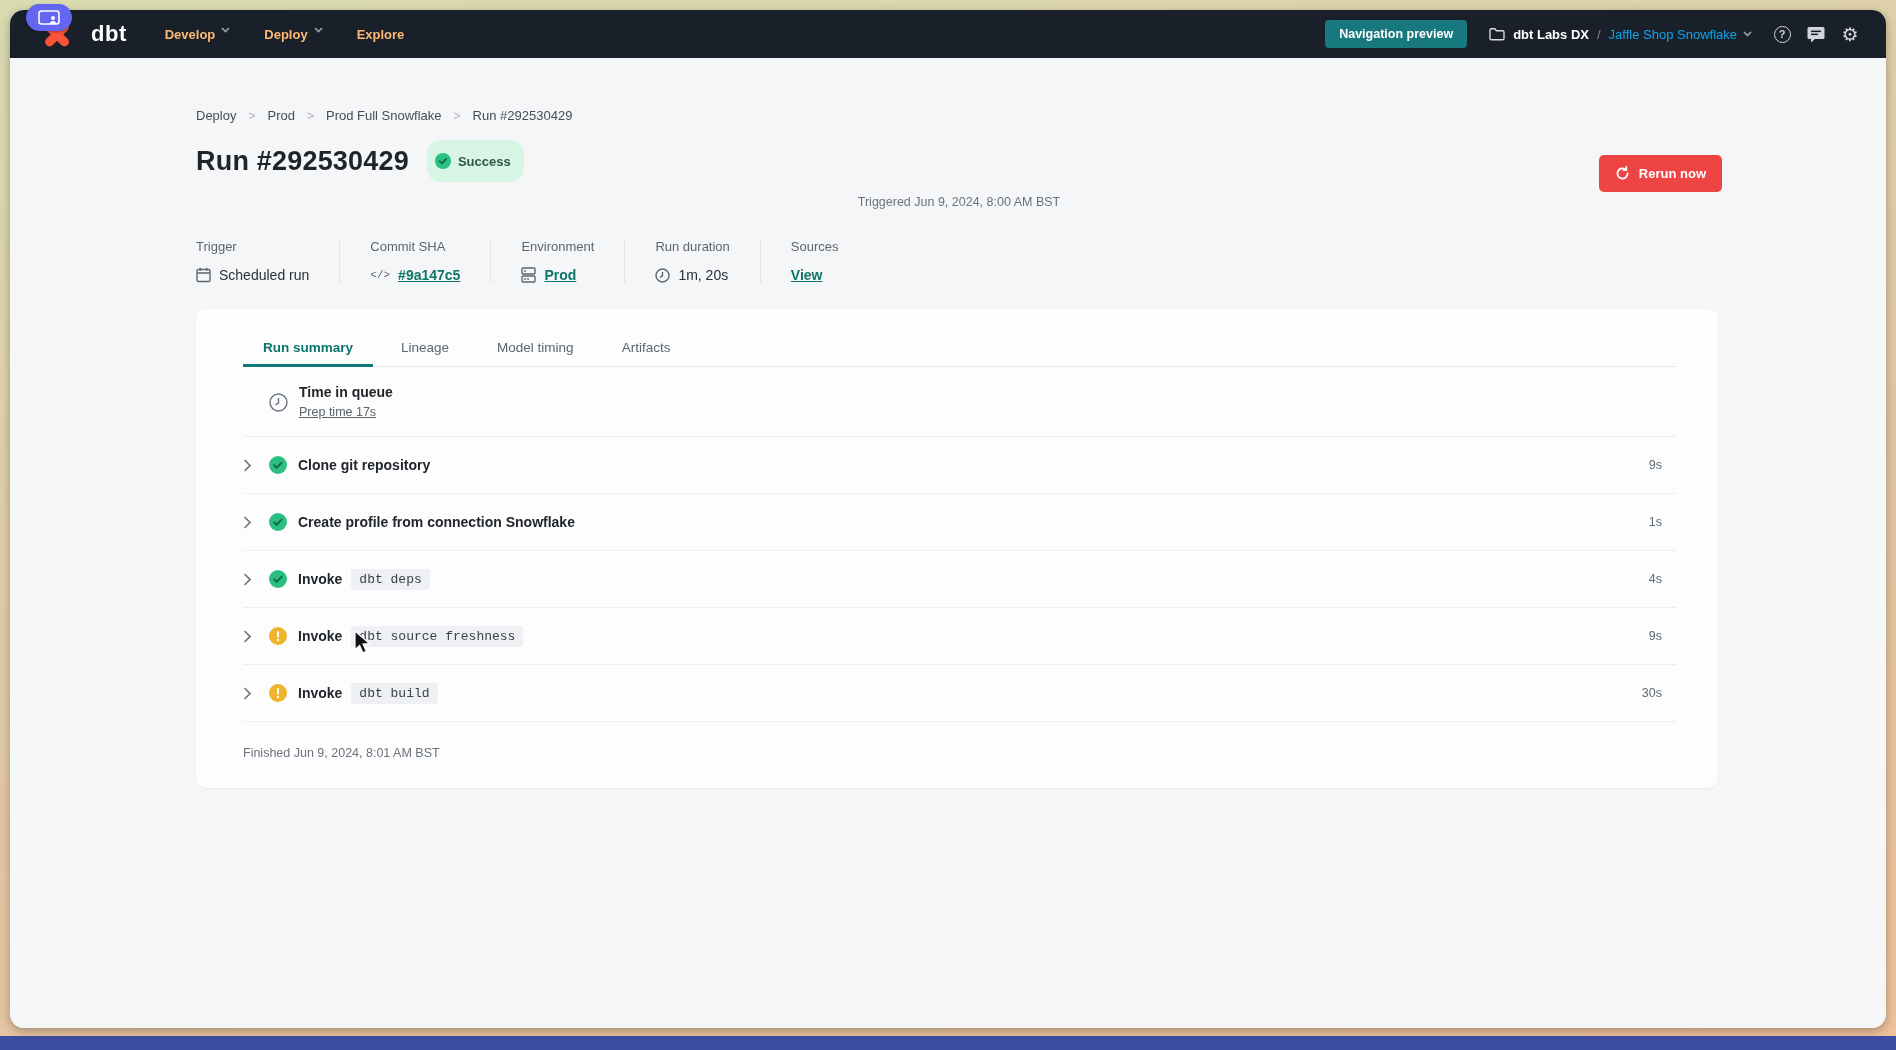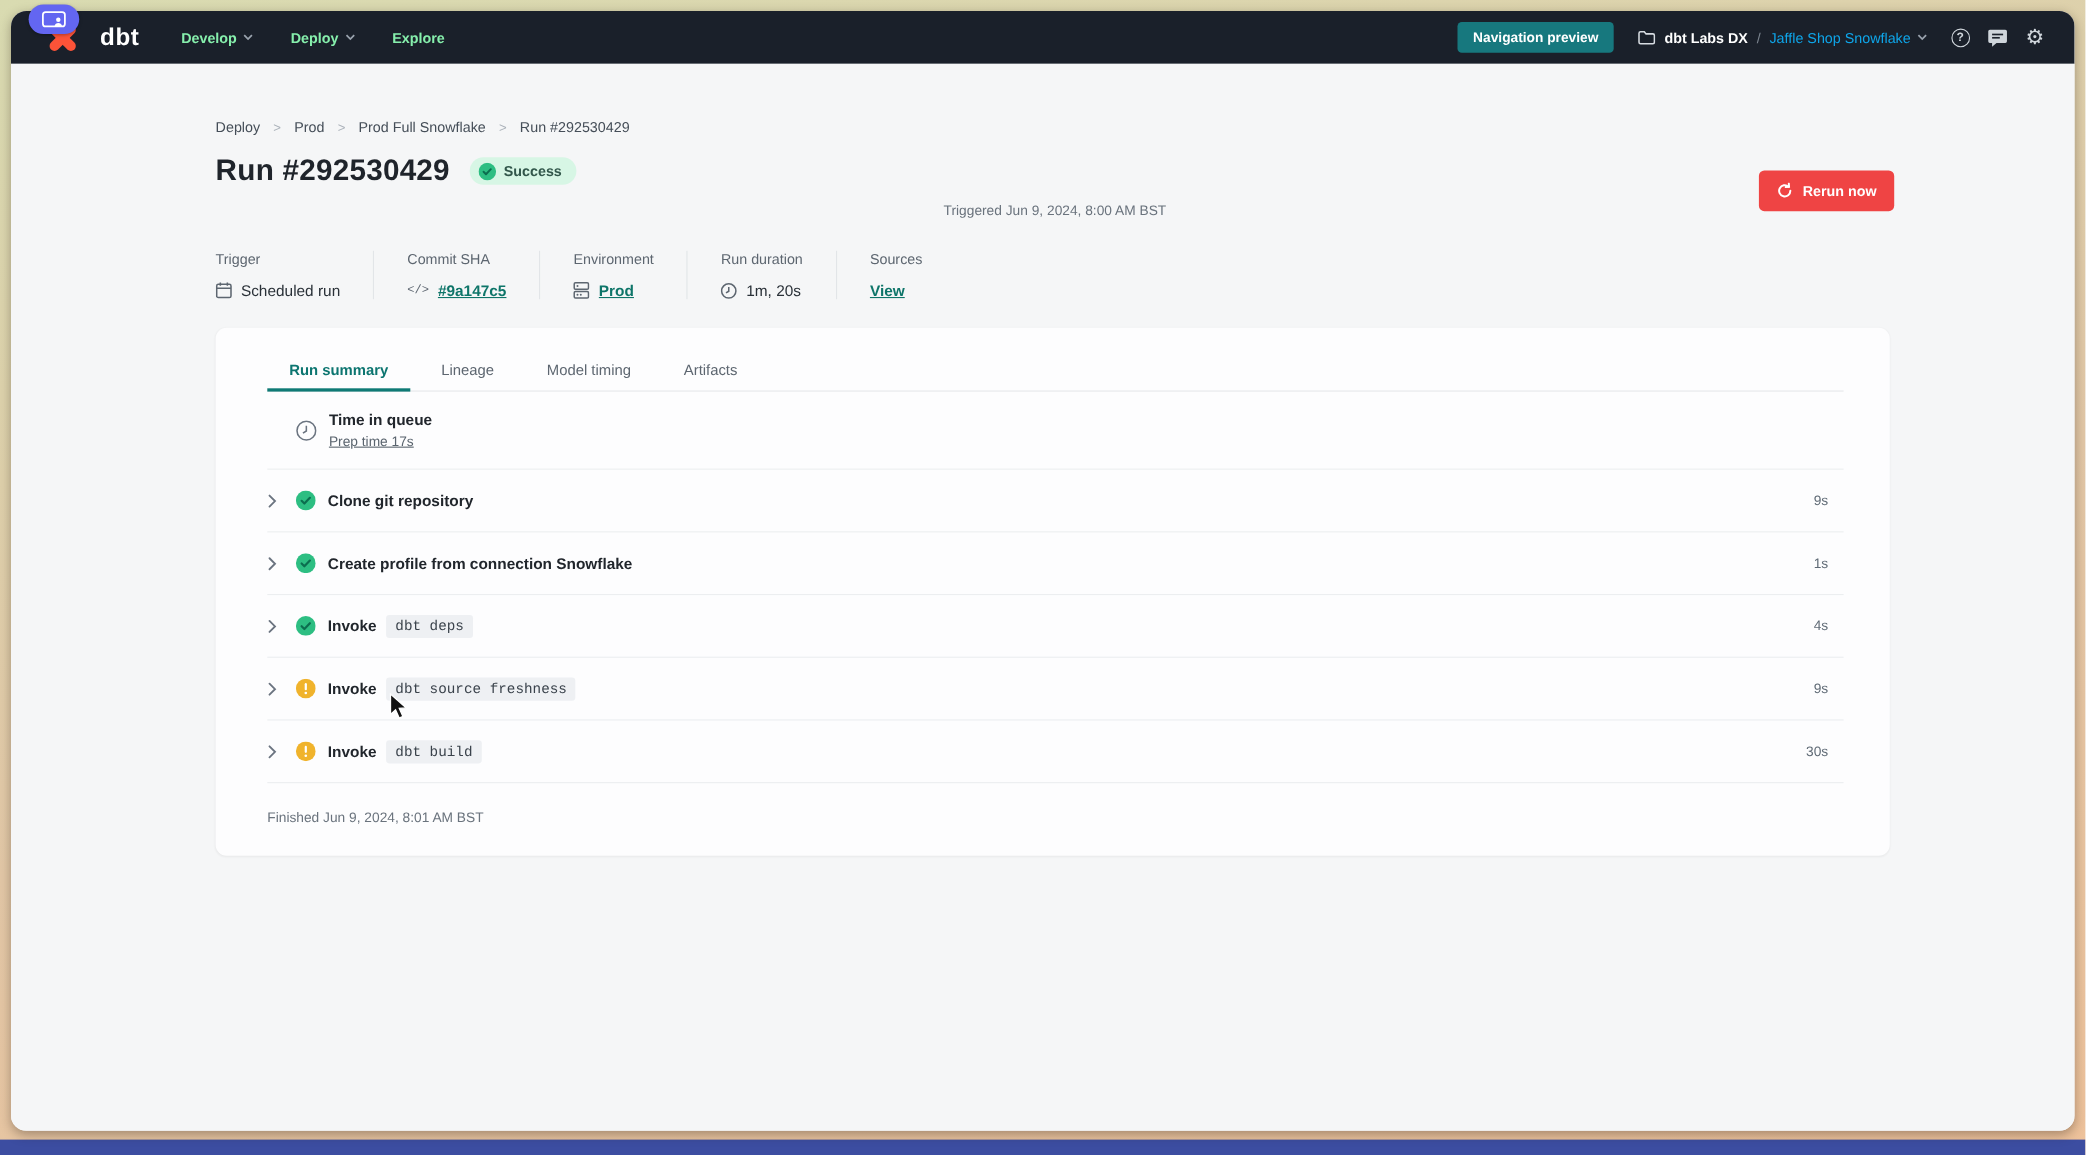--- a/index.html
+++ b/index.html
@@ -14,21 +14,21 @@
   
   .topnav { height:48px; background:#1a202a; display:flex; align-items:center; padding:0 26px 0 34px; flex:0 0 48px; }
   .logo { display:flex; align-items:center; gap:21px; margin-right:38px; }
   .dbt-mark { position:relative; width:26px; height:26px; }
   .dbt-mark::before, .dbt-mark::after { content:""; position:absolute; left:-2px; top:8.5px; width:30px; height:9px;
       background:#fc5338; border-radius:4.5px; }
   .dbt-mark::before { transform:rotate(45deg); }
   .dbt-mark::after  { transform:rotate(-45deg); }
   .logo-text { color:#fff; font-size:22px; font-weight:bold; letter-spacing:.5px; }
   .nav-menu { display:flex; align-items:center; gap:34px; }
-  .nav-item { display:flex; align-items:center; gap:6px; color:#86efac; font-size:13px; font-weight:bold; cursor:pointer; }
+  .nav-item { display:flex; gap:6px; color:#fdba74; font-size:13px; font-weight:bold; cursor:pointer; }
   .nav-item svg { stroke:#9aa3ae; }
   .nav-spacer { flex:1; }
   .nav-preview-btn { background:#17787e; color:#fff; font-size:12.5px; font-weight:bold; border:none;
       border-radius:4px; height:28px; padding:0 14px; cursor:pointer; margin-right:22px; white-space:nowrap; }
   .acct { display:flex; align-items:center; gap:8px; margin-right:20px; white-space:nowrap; }
   .acct .folder { display:flex; }
   .acct-name { color:#fff; font-size:13px; font-weight:bold; }
   .acct-sep { color:#7c8590; font-size:13px; }
   .proj { display:flex; align-items:center; gap:6px; cursor:pointer; }
   .proj-name { color:#0ea5e9; font-size:13px; }
@@ -42,21 +42,21 @@
   .page { flex:1; position:relative; background:#f5f6f7; }
   .container { position:relative; margin-left:186px; width:1526px; }
 
   .breadcrumb { padding-top:50px; display:flex; align-items:center; gap:12px; font-size:13px; color:#454e58; }
   .crumb { cursor:pointer; }
   .crumb-sep { color:#aab1b9; font-size:12px; }
 
   .title-row { margin-top:17px; display:flex; align-items:center; gap:18px; }
   .page-title { font-size:27px; font-weight:bold; color:#1f242b; letter-spacing:.2px; }
   .status-badge { display:flex; align-items:center; gap:7px; background:#d7f6e5; border-radius:14px;
-      height:25px; padding:0 13px 0 8px; }
+      height:42px; padding:0 13px 0 8px; }
   .status-badge .txt { font-size:13px; color:#31564a; font-weight:bold; }
   .triggered { margin-top:13px; font-size:12.5px; color:#6a737d;text-align:center; }
 
   .rerun-btn { position:absolute; top:97px; right:0; height:37px; display:flex; align-items:center; gap:9px;
       background:#ef4444; color:#fff; border:none; border-radius:5px; padding:0 16px; font-size:13px;
       font-weight:bold; cursor:pointer; }
 
   .meta-row { margin-top:30px; display:flex; }
   .meta-col { padding-right:30px; margin-right:30px; border-right:1px solid #e2e5e8; }
   .meta-col:last-child { border-right:none; }

